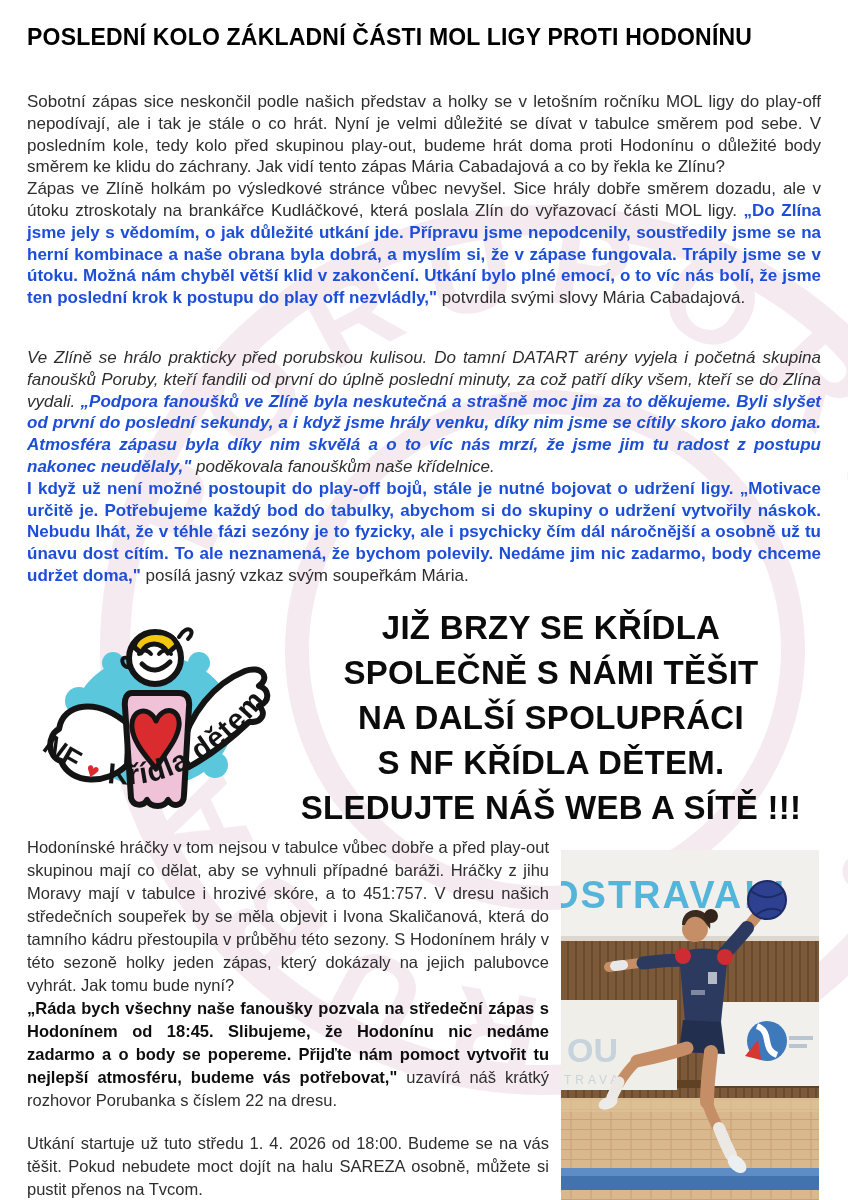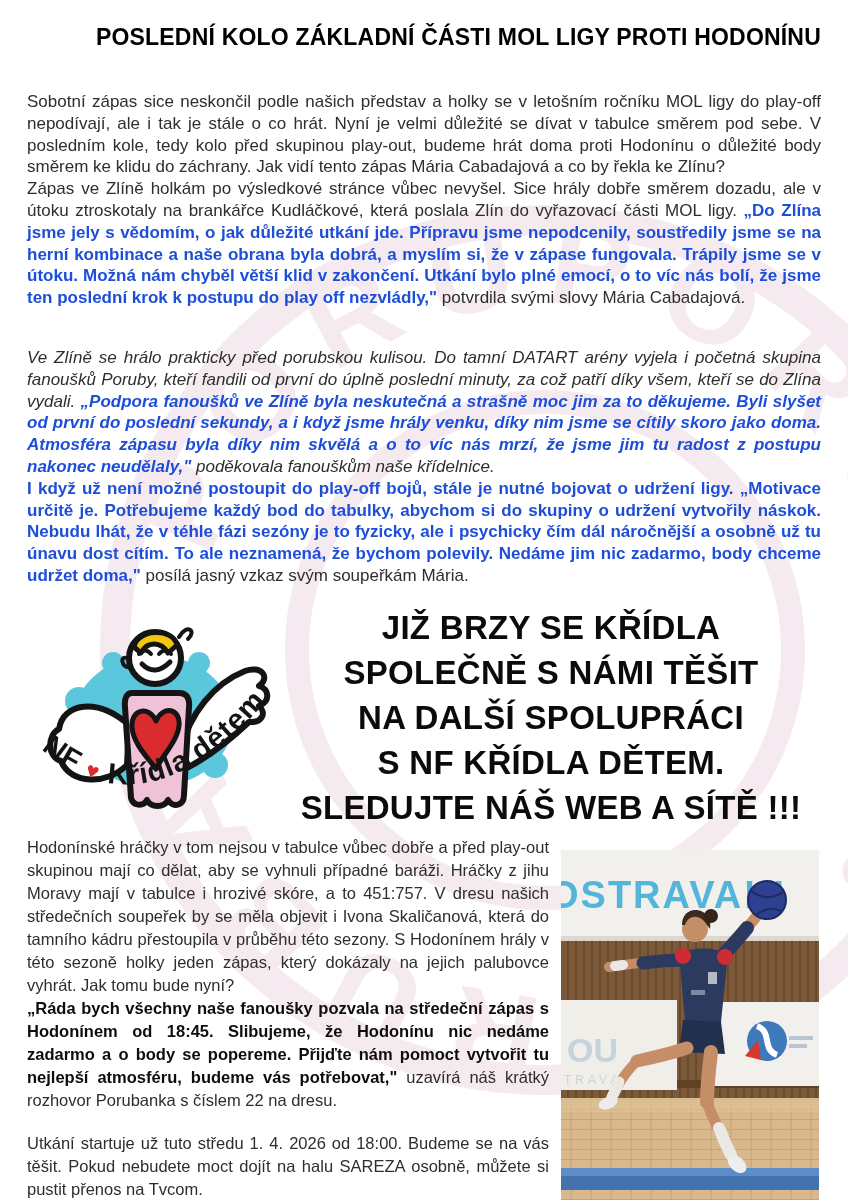--- a/index.html
+++ b/index.html
@@ -4,21 +4,21 @@
 <style>
   html,body{margin:0;padding:0;background:#ffffff;}
   .page{
     position:relative;width:848px;height:1200px;margin:0 auto;
     background:#ffffff;overflow:hidden;
     font-family:"Liberation Sans","DejaVu Sans",sans-serif;color:#222;
   }
   .watermark{position:absolute;left:0;top:0;z-index:0;pointer-events:none;}
   .content{position:relative;z-index:1;padding:0 27px;}
   h1.title{
-    margin:24px 0 0 0;text-align:right;
+    margin:24px 0 0 0;text-align:left;
     font-size:23px;font-weight:bold;color:#000;letter-spacing:0.2px;
   }
   .body-text{margin-top:40px;}
   .para{
     margin:0;font-size:17px;line-height:21.8px;text-align:justify;color:#2e2e2e;
   }
   .para b{color:#1d4ed8;}
   .gap{margin-top:38px;font-style:italic;}
   .announce-row{display:flex;align-items:flex-start;margin-top:14px;}
   .logo-box{flex:none;width:250px;height:228px;margin-left:4px;}

